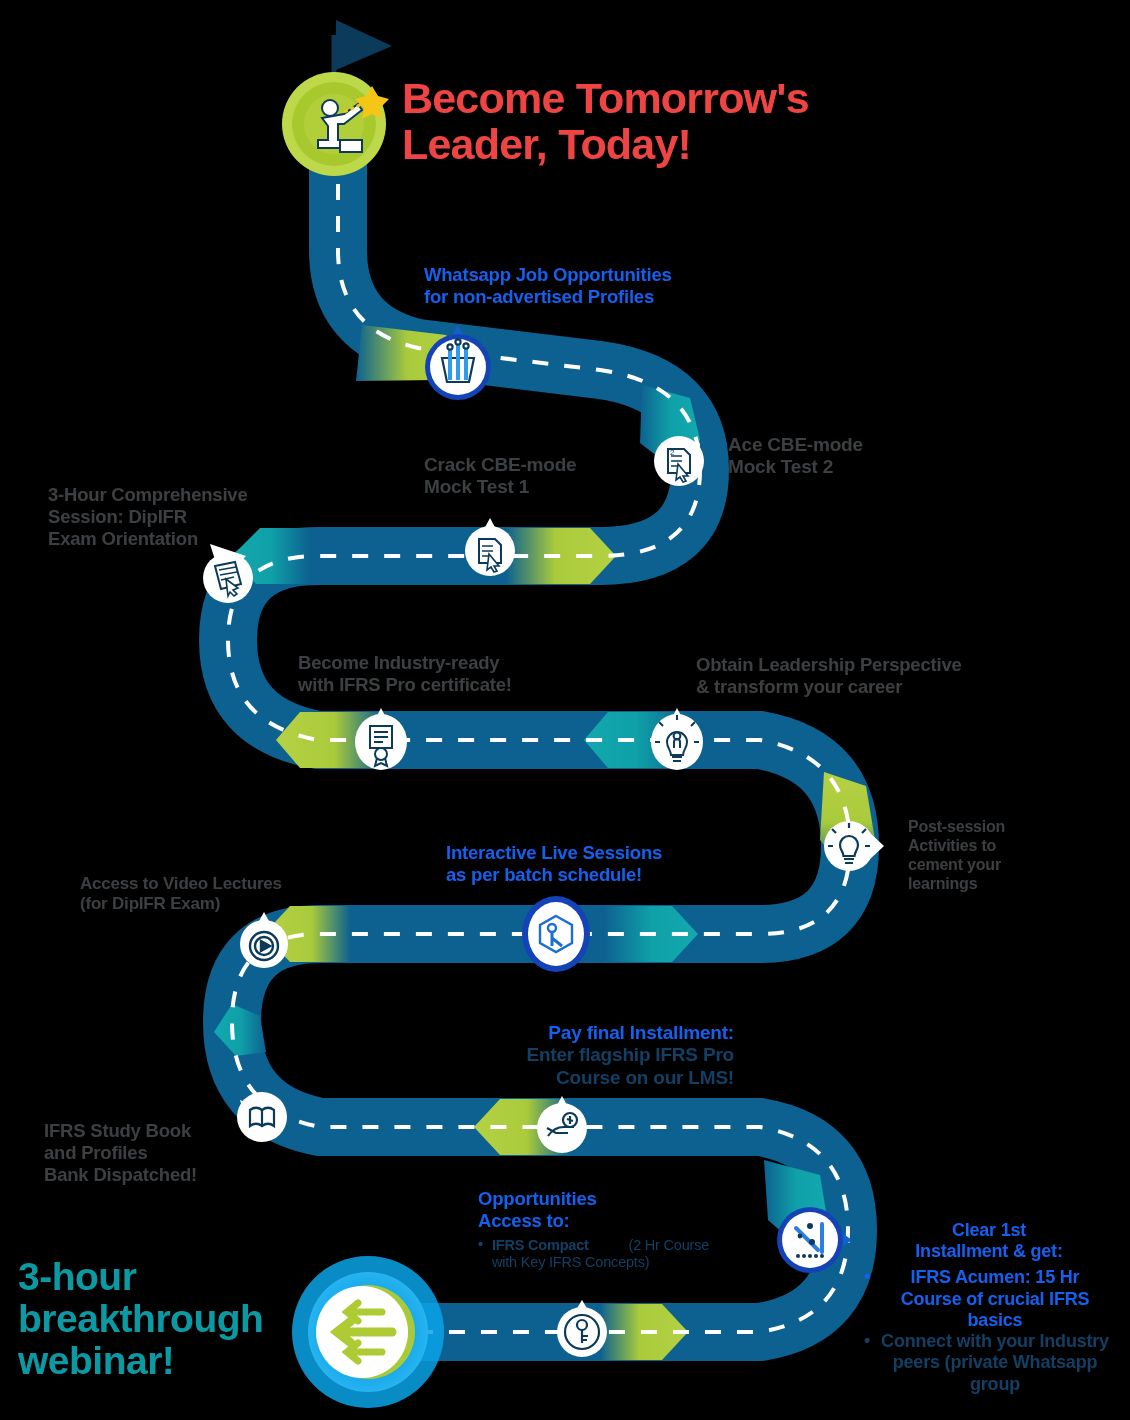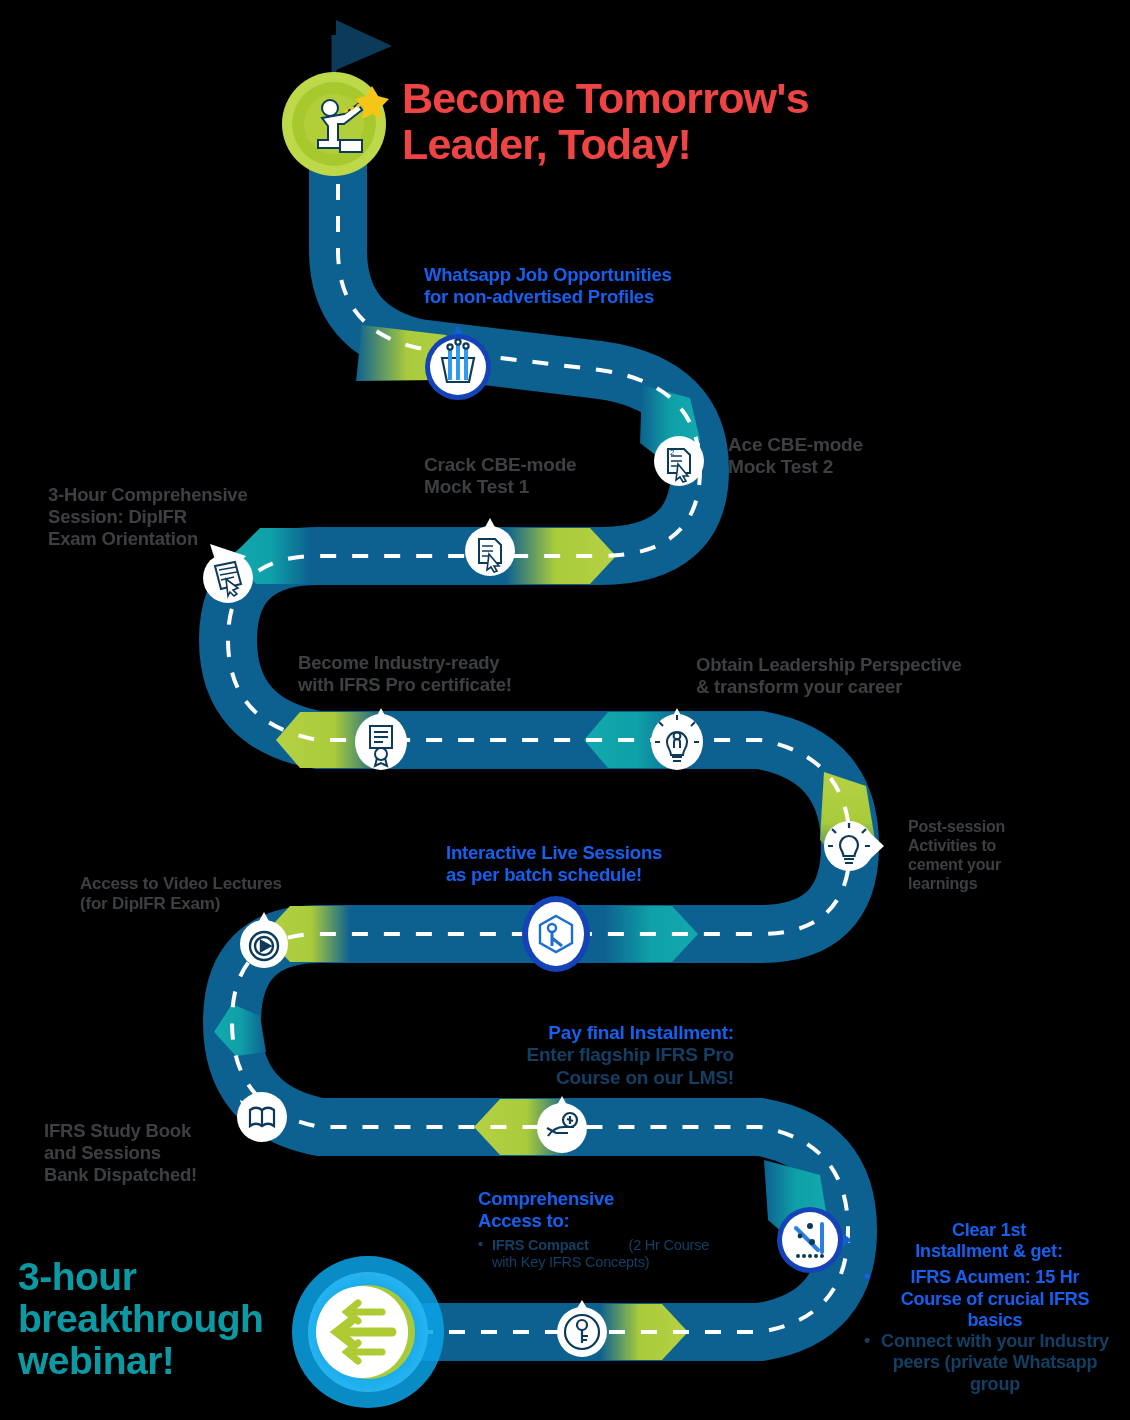--- a/index.html
+++ b/index.html
@@ -375,26 +375,26 @@
   </div>
 
   <div class="lbl" style="left:444px;top:1022px;width:290px;font-size:19px;text-align:right;">
     <div class="brightblue">Pay final Installment:</div>
     <div class="navy">Enter flagship IFRS Pro</div>
     <div class="navy">Course on our LMS!</div>
   </div>
 
   <div class="lbl gray" style="left:44px;top:1120px;width:210px;font-size:18.5px;">
     <div>IFRS Study Book</div>
-    <div>and Sessions</div>
+    <div>and Profiles</div>
     <div>Bank Dispatched!</div>
   </div>
 
   <div class="lbl" style="left:478px;top:1188px;width:250px;font-size:18.5px;">
-    <div class="brightblue">Comprehensive</div>
+    <div class="brightblue">Opportunities</div>
     <div class="brightblue">Access to:</div>
     <ul class="bullets navy" style="font-size:14.5px;margin-top:5px;width:240px;">
       <li><span>IFRS Compact</span><span class="reg"> (2 Hr Course with Key IFRS Concepts)</span></li>
     </ul>
   </div>
 
   <div class="lbl" style="left:864px;top:1220px;width:250px;font-size:18px;text-align:center;">
     <div class="brightblue">Clear 1st</div>
     <div class="brightblue">Installment &amp; get:</div>
     <ul class="bullets" style="margin-top:5px;width:248px;">

